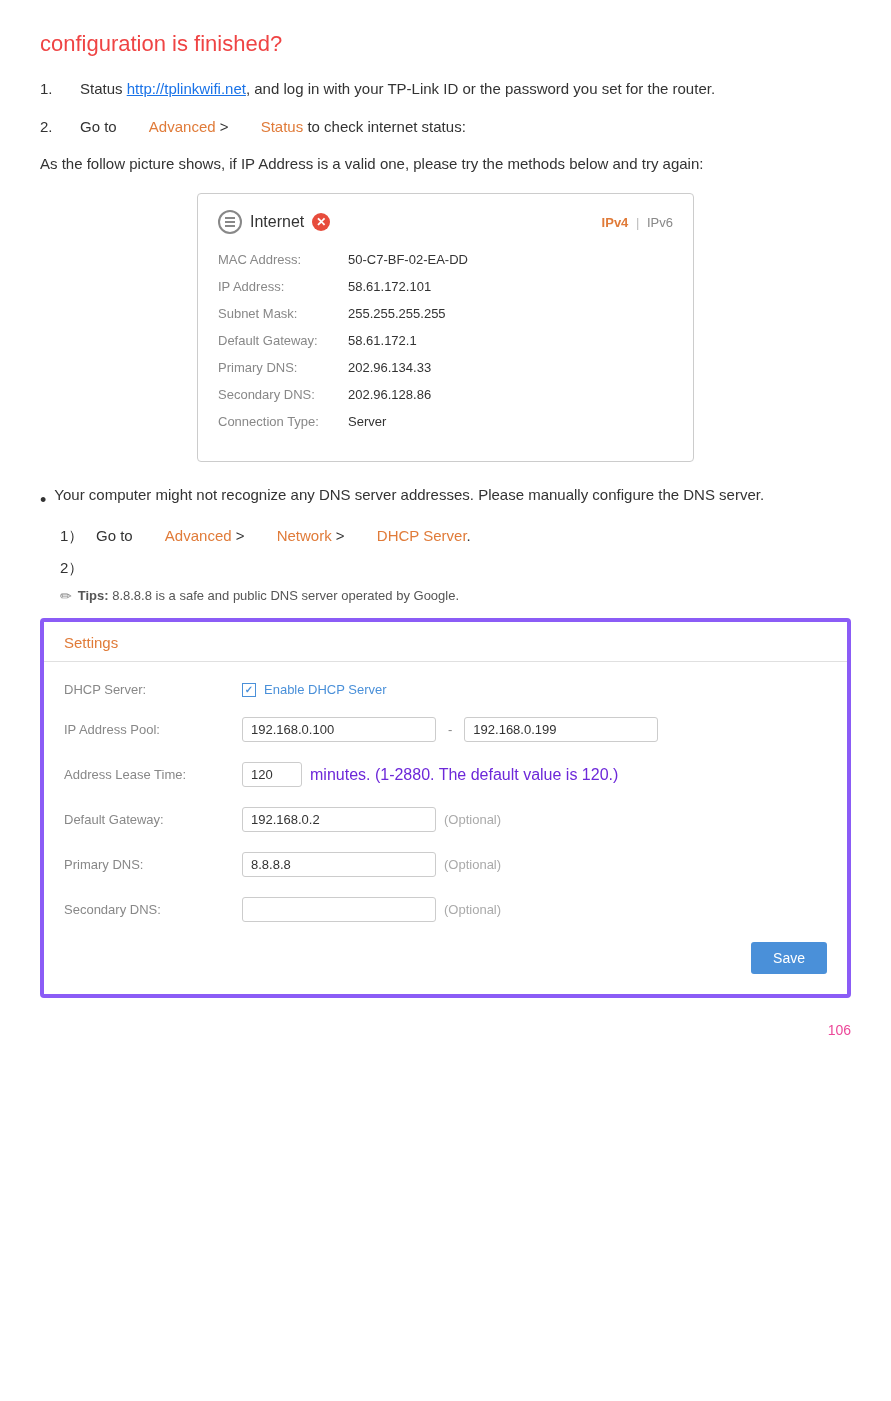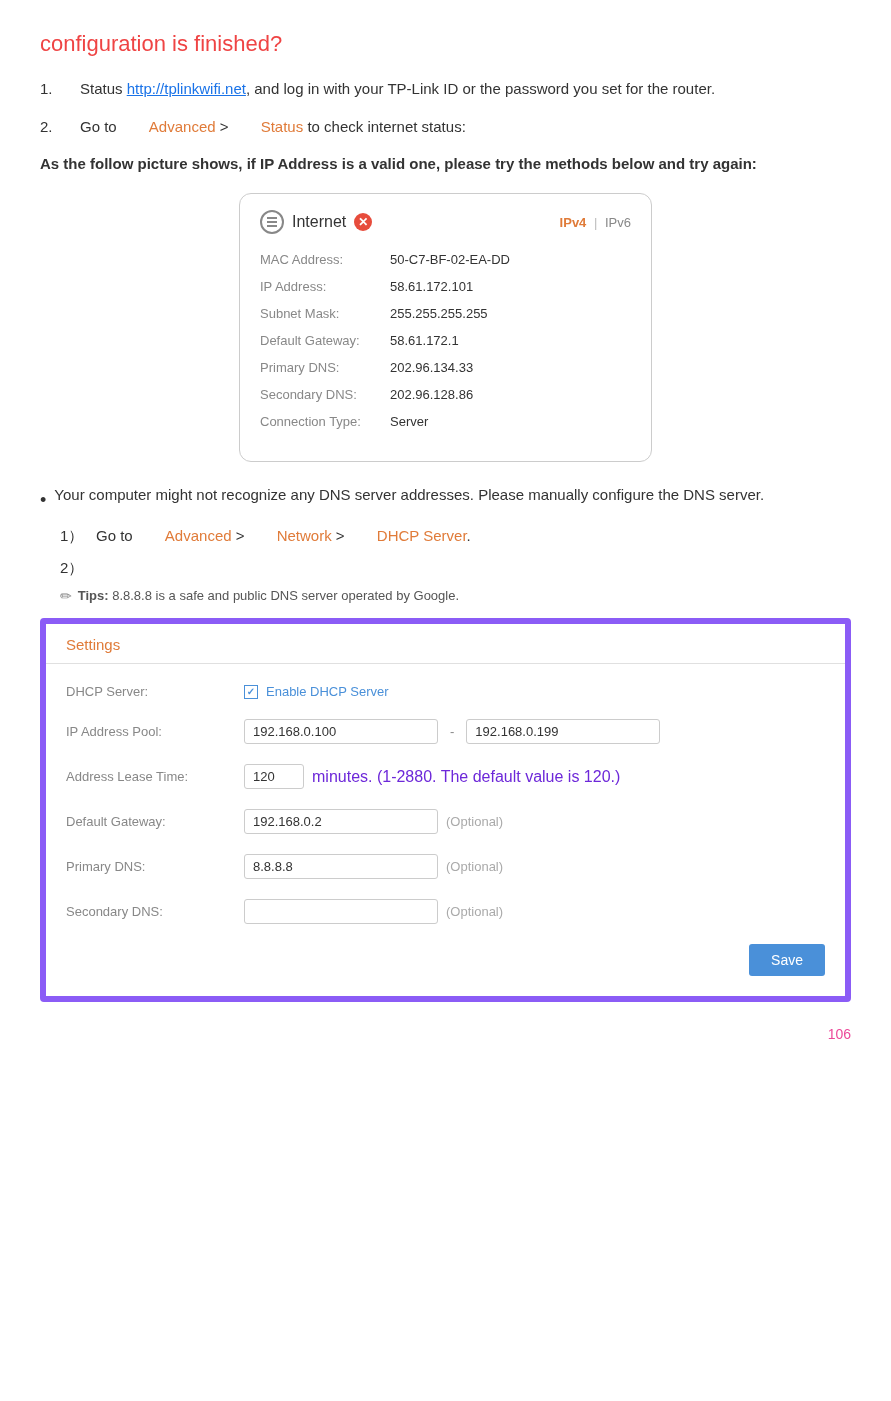--- a/index.html
+++ b/index.html
@@ -38,36 +38,36 @@
       text-decoration: underline;
     }
     .link-orange {
       color: #e07b39;
       text-decoration: none;
       font-weight: normal;
       margin-left: 28px;
     }
 
     .bold-para {
-      font-weight: bold;
+      font-weight: normal;
       font-size: 15px;
       margin-bottom: 18px;
       line-height: 1.5;
     }
 
     
     .status-box-wrapper {
       display: flex;
       justify-content: center;
       margin-bottom: 22px;
     }
     .status-box {
       border: 1px solid #ccc;
-      border-radius: 12px;
-      width: 413px;
+      border-radius: 4px;
+      width: 497px;
       padding: 16px 20px 20px 20px;
       background: #fff;
     }
     .status-box-header {
       display: flex;
       align-items: center;
       justify-content: space-between;
       margin-bottom: 18px;
     }
     .status-box-left {
@@ -177,21 +177,21 @@
       font-size: 13px;
       color: #555;
     }
     .tips-pencil {
       font-size: 14px;
       color: #888;
     }
 
     
     .settings-box {
-      border: 6px solid #8b5cf6;
+      border: 4px solid #8b5cf6;
       border-radius: 4px;
       width: 100%;
       padding: 0 0 16px 0;
       background: #fff;
       margin-bottom: 20px;
     }
     .settings-header {
       padding: 12px 20px 10px 20px;
       font-size: 15px;
       color: #e07b39;

